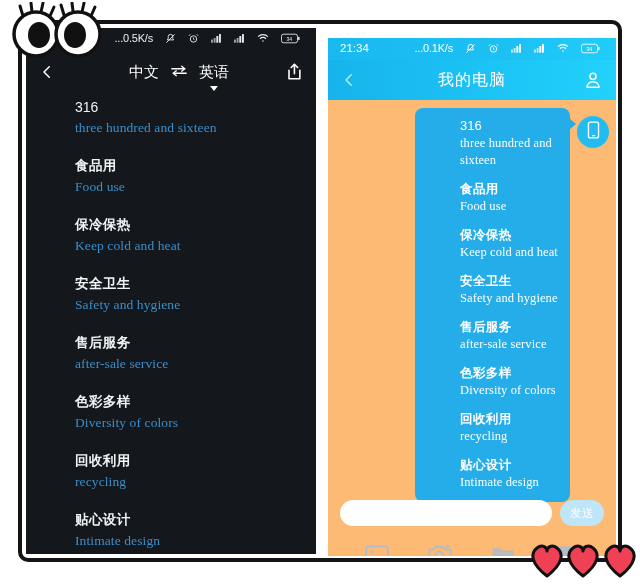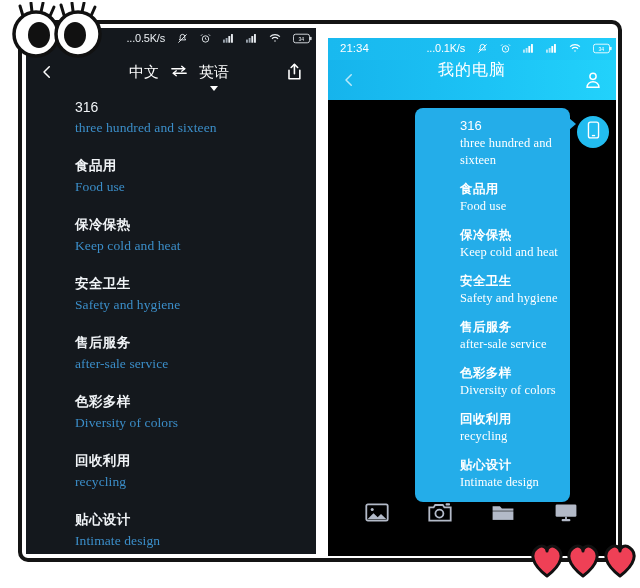--- a/index.html
+++ b/index.html
@@ -32,21 +32,21 @@
   }
   .sb-left {
     height: 24px; position: relative;
     color: #e9edf1; font-size: 11px;
   }
   .sb-left .clock {
     position: absolute; left: 12px; top: 5px;
     font-size: 12px; color: #e9edf1; letter-spacing: .3px;
   }
   .sb-right-group {
-    position: absolute; right: 4px; top: 4px;
+    position: absolute; right: 16px; top: 4px;
     display: flex; align-items: center; gap: 12px;
   }
   .sb-text { font-size: 11px; letter-spacing: -.2px; white-space: nowrap; }
   .ic { display: inline-block; line-height: 1; }
   .ic svg { display: block; }
 
   .hdr-left {
     height: 40px; position: relative;
     display: flex; align-items: center; justify-content: center; padding-left: 16px;
   }
@@ -86,35 +86,35 @@
   .pair .en {
     color: #3b8ec9; font-size: 13.5px; line-height: 20px;
     margin-top: 2px; letter-spacing: .1px; font-family: Liberation Serif, serif;
   }
 
   
   .phone-right {
     position: absolute;
     left: 328px; top: 38px;
     width: 288px; height: 518px;
-    background: #000000;
+    background: #fdba74;
     overflow: hidden;
   }
   .sb-right-bar {
     height: 22px; position: relative;
     background: linear-gradient(90deg,#19b9ef 0%,#1cc0f3 60%,#20cdfa 100%);
     color: #ffffff;
   }
   .sb-right-bar .clock {
     position: absolute; left: 12px; top: 4px; font-size: 11.5px;
   }
   .hdr-right {
     height: 40px; position: relative;
     background: linear-gradient(90deg,#16b4ec 0%,#1cc3f5 55%,#22d2fb 100%);
-    display: flex; align-items: flex-start; justify-content: center;
+    display: flex; align-items: center; justify-content: center;
   }
   .hdr-right .title {
     color: #ffffff; font-size: 16px; letter-spacing: 1px;
   }
   .hdr-right .back-chev { color: rgba(255,255,255,.65); }
   .person-btn {
     position: absolute; right: 12px; top: 50%; transform: translateY(-50%);
     width: 22px; height: 22px; color: #ffffff;
   }
 
@@ -427,20 +427,24 @@
               <div class="en">recycling</div>
             </div>
             <div class="pair">
               <div class="zh">贴心设计</div>
               <div class="en">Intimate design</div>
             </div>
           </div>
       </div>
     </div>
 
+    <div class="input-bar">
+      <input class="text-input" type="text" placeholder="" style="">
+      <button class="send-btn">发送</button>
+    </div>
 
     <div class="tool-bar">
       <span class="tool-btn">
         <svg width="24" height="21" viewBox="0 0 24 21" fill="none" stroke="#b3bac8" stroke-width="1.8">
           <rect x="1.3" y="2.3" width="21.4" height="16.4" rx="1.6"></rect>
           <circle cx="7.2" cy="7.4" r="1.5" fill="#b3bac8" stroke="none"></circle>
           <path d="M2.4 17.2l6.1-6 4.2 4 3.3-3.1 5.5 5.1" fill="#b3bac8" stroke="none"></path>
         </svg>
       </span>
       <span class="tool-btn">

